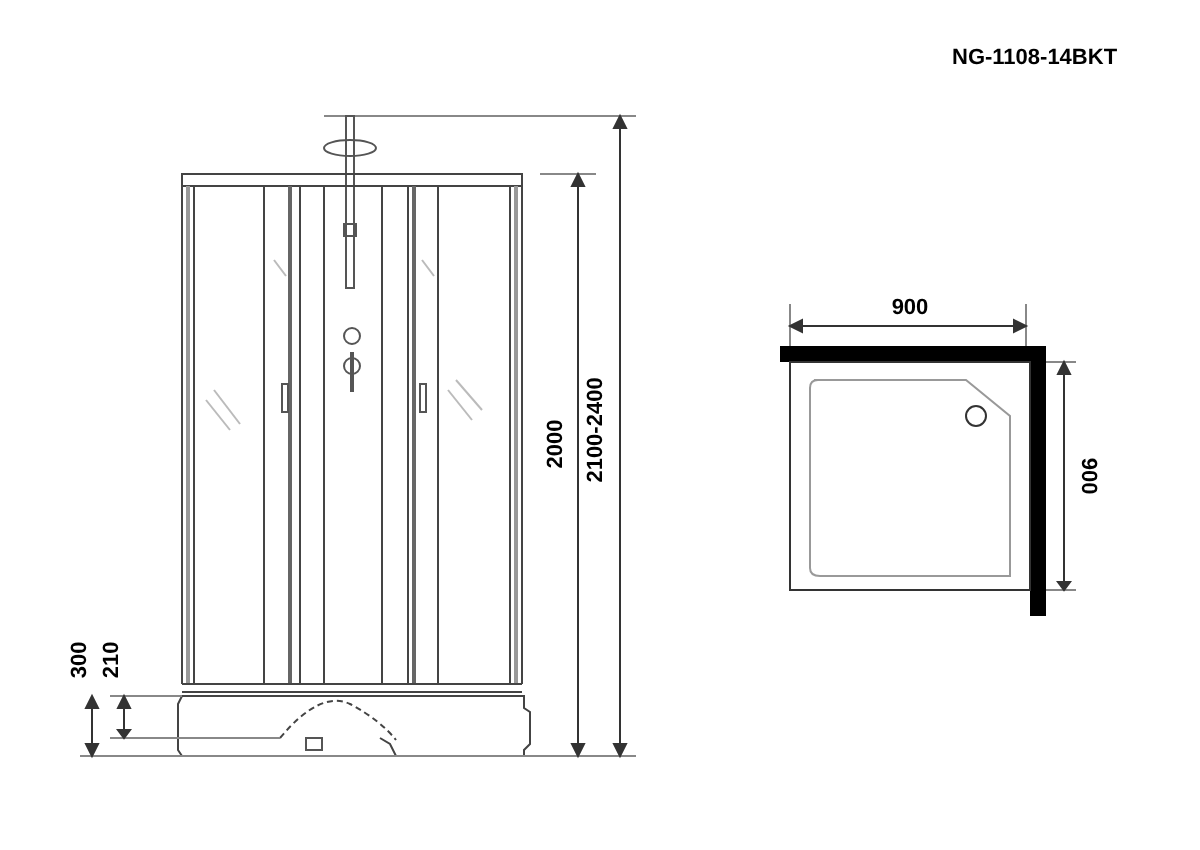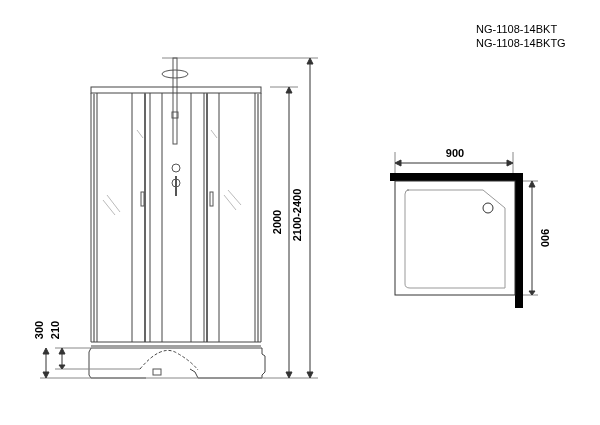--- a/index.html
+++ b/index.html
@@ -1,29 +1,28 @@
 <!DOCTYPE html>
 <html><head>
 <meta charset="utf-8">
 <style>
   html, body { margin:0; padding:0; background:#ffffff; }
   body { width:600px; height:425px; position:relative; overflow:hidden;
          font-family:"Liberation Sans", sans-serif; }
-  .models { position:absolute; left:476px; top:22px; font-weight:normal; font-size:11px;
+  .models { position:absolute; left:476px; top:22px; font-weight:bold; font-size:11px;
             line-height:14px; color:#000; }
   .models div { white-space:nowrap; }
   svg { position:absolute; left:0; top:0; }
   .dim { font-family:"Liberation Sans", sans-serif; font-weight:bold; font-size:11px; fill:#000; }
 </style>
 </head>
 <body>
 
 <div class="models">
   <div>NG-1108-14BKT</div>
-  <div>NG-1108-14BKTG</div>
 </div>
 
 <svg width="600" height="425" viewBox="0 0 600 425">
 
   <g stroke="#444" fill="none" stroke-width="1">
 
     <line x1="162" y1="58" x2="318" y2="58" stroke="#888"></line>
     <line x1="270" y1="87" x2="298" y2="87" stroke="#888"></line>
 
     <g>

